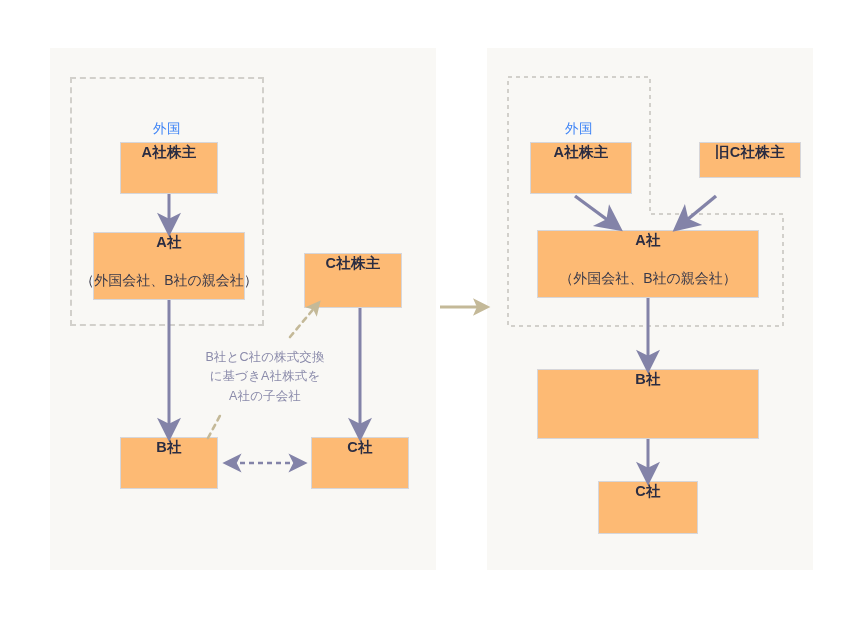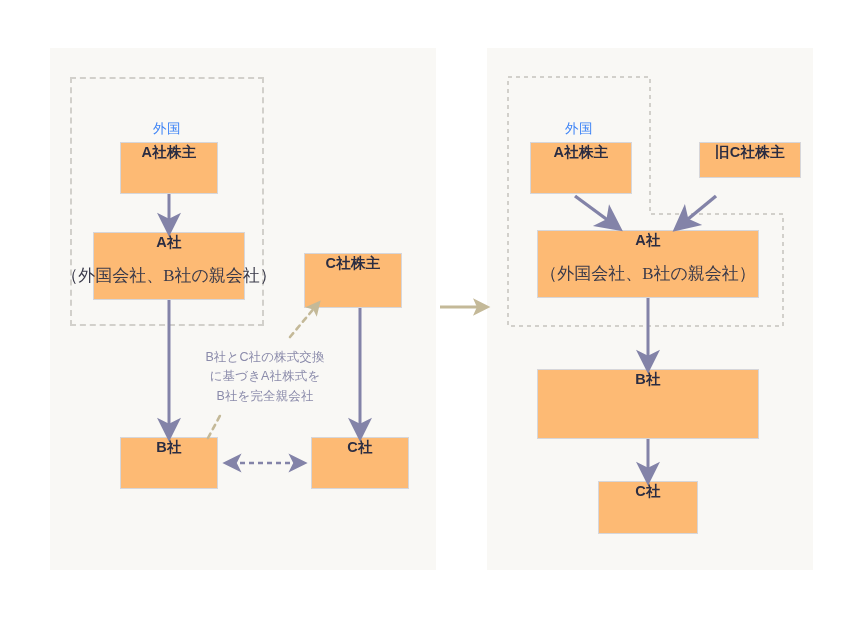--- a/index.html
+++ b/index.html
@@ -56,27 +56,26 @@
     line-height: 1.35;
   }
   .node .title {
     font-size: 14.5px;
     font-weight: bold;
     color: #2b2d42;
     letter-spacing: .02em;
     white-space: nowrap;
   }
   .node .sub {
-    font-size: 17px;
+    font-size: 14px;
     font-weight: normal;
     color: #3a3a4a;
     letter-spacing: 0;
     white-space: nowrap;
-    margin-top: 12px;
-    font-family: Liberation Serif, serif;
+    margin-top: 18px;
   }
 
   .caption {
     position: absolute;
     font-size: 12.5px;
     color: #8b8bab;
     line-height: 1.55;
     text-align: center;
     white-space: pre-line;
     letter-spacing: .01em;
@@ -116,21 +115,21 @@
   <div class="node" style="left:120px; top:437px; width:98px; height:52px;">
     <span class="title">B社</span>
   </div>
 
   <div class="node" style="left:311px; top:437px; width:98px; height:52px;">
     <span class="title">C社</span>
   </div>
 
   <div class="caption" style="left:175px; top:348px; width:180px;">B社とC社の株式交換
 に基づきA社株式を
-B社を完全親会社</div>
+A社の子会社</div>
 
 
   <div class="panel" id="panel-right"></div>
 
   <svg class="overlay">
     <path d="M 508 77 L 650 77 L 650 214 L 783 214 L 783 326 L 508 326 Z" fill="none" stroke="#d2d0cb" stroke-width="2" stroke-dasharray="4 4"></path>
   </svg>
   <div class="region-label" style="left:508px; top:100px; width:142px;">外国</div>
 
   <div class="node" style="left:530px; top:142px; width:102px; height:52px;">

